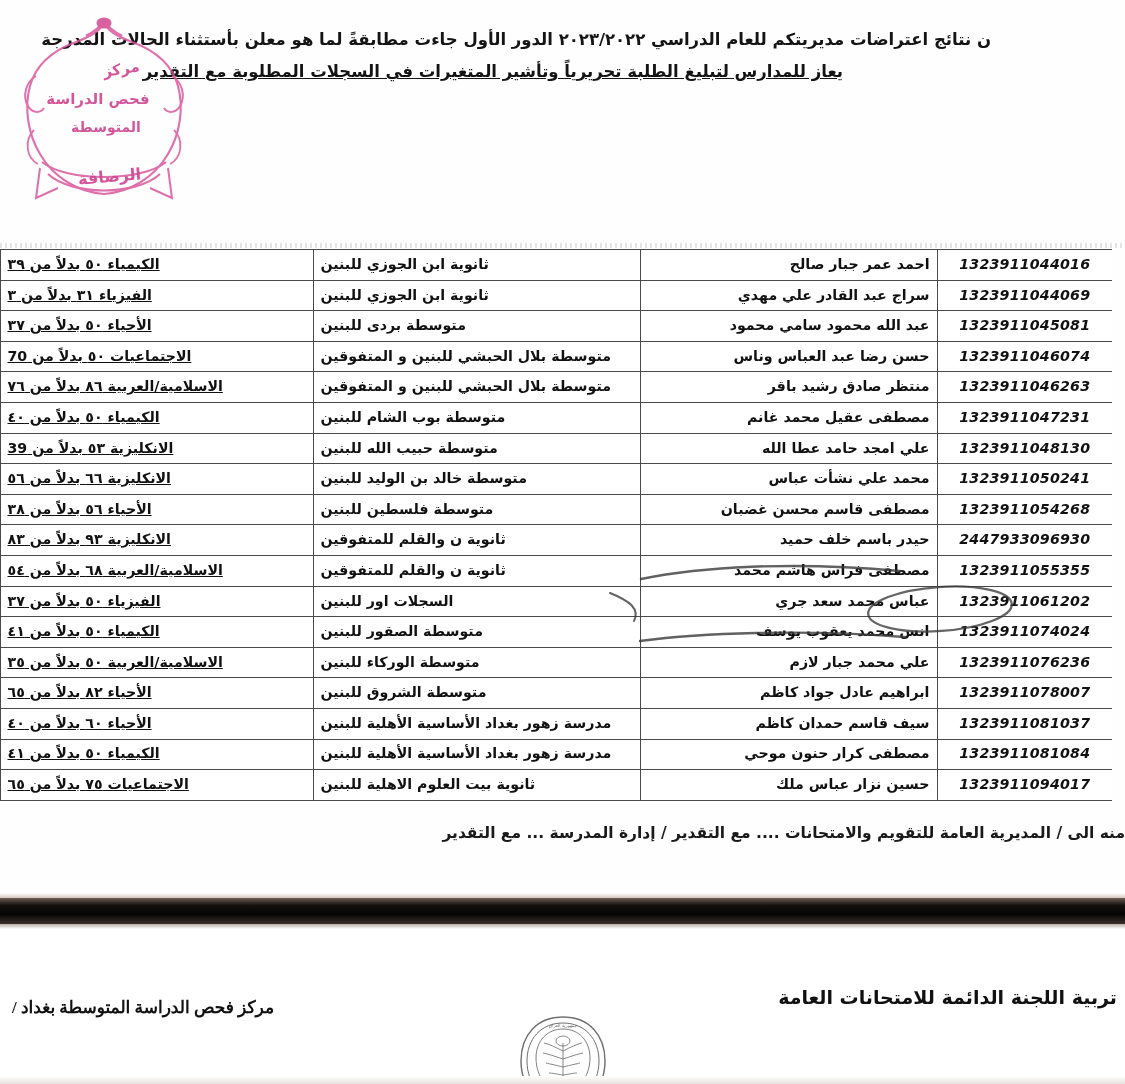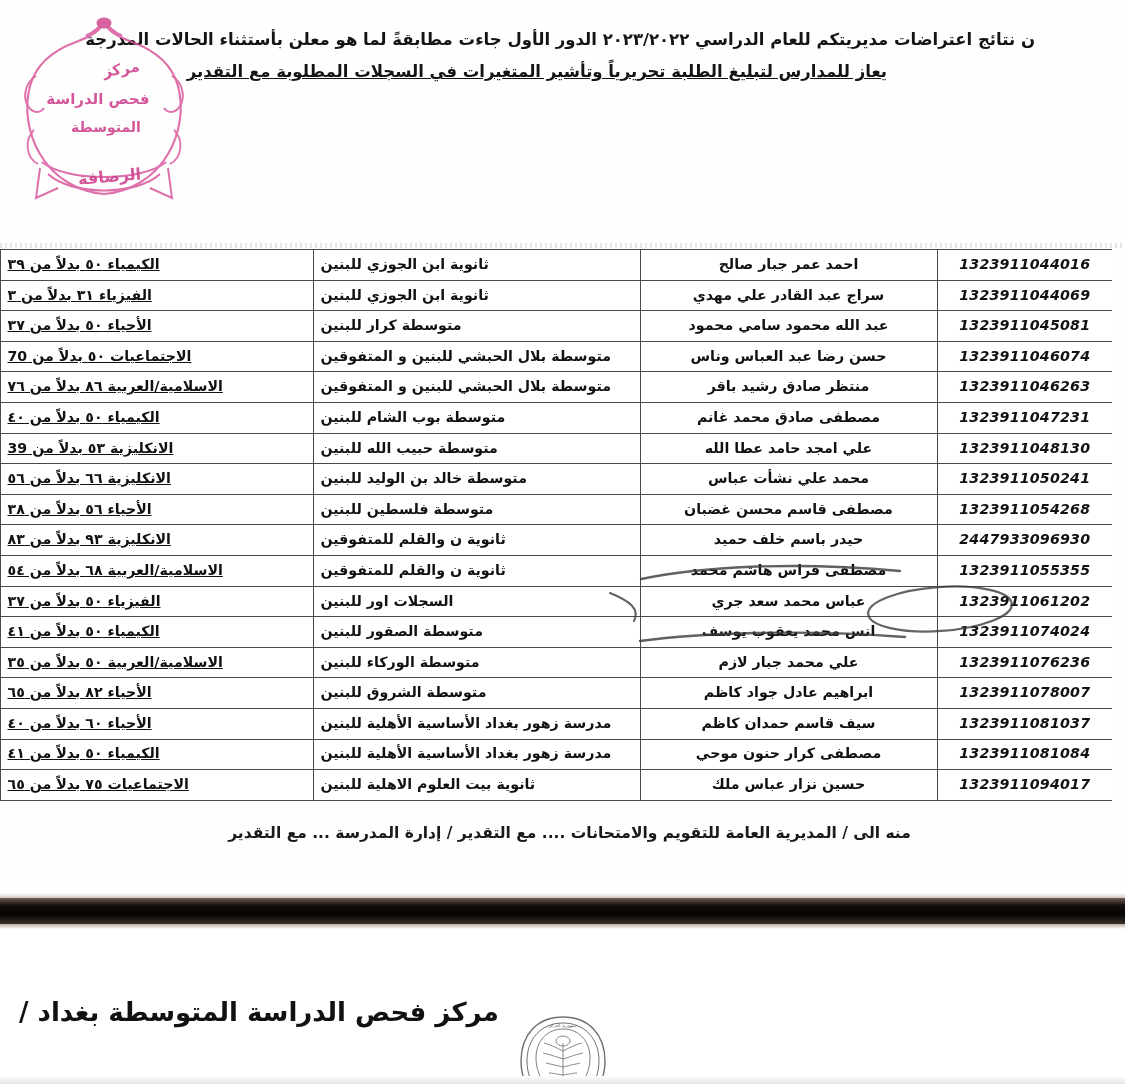--- a/index.html
+++ b/index.html
@@ -28,21 +28,20 @@
   }
 
   
   .header-block {
     position: absolute;
     left: 0; top: 24px;
     width: 1007px;
     padding: 0 14px 0 0;
     text-align: right;
     direction: rtl;
-    margin-left: 44px;
   }
   .header-line {
     font-family: "DejaVu Sans", "Liberation Sans", sans-serif;
     font-size: 16.5px;
     font-weight: 700;
     color: #141414;
     line-height: 1.95;
     white-space: nowrap;
     letter-spacing: -0.1px;
   }
@@ -91,42 +90,42 @@
   td.cell-id {
     font-family: "DejaVu Sans", "Liberation Sans", sans-serif;
     direction: ltr;
     text-align: center;
     font-size: 16.5px;
     letter-spacing: .2px;
     font-weight: 700;
     border-right: none;
     border-left: 1px solid #4a4a4a;
   }
-  td.cell-name    { text-align: center; font-size: 14.5px; }
+  td.cell-name    { text-align: right; font-size: 14.5px; }
   td.cell-school  { text-align: left; font-size: 14.2px; }
   td.cell-subject { text-align: left; font-size: 14.2px; border-left: none; text-decoration: underline; }
 
   
   table.results tr td.cell-id { border-right: 0; font-style: italic; }
 
   
   .ink-layer {
     position: absolute;
     left: 0; top: 249px;
     width: 1112px; height: 560px;
     pointer-events: none;
   }
 
   
   .footer-note {
     position: absolute;
     left: 0; top: 824px;
     width: 1125px;
     padding-left: 14px;
-    text-align: center;
+    text-align: right;
     font-size: 15.5px;
     font-weight: 700;
     color: #1a1a1a;
     direction: rtl;
     white-space: nowrap;
   }
 
   
   .page-gutter {
     position: absolute;
@@ -157,26 +156,27 @@
     position: absolute;
     right: 8px; top: 57px;
     font-size: 19px;
     font-weight: 700;
     color: #111;
     white-space: nowrap;
     direction: rtl;
   }
   .p2-line-left {
     position: absolute;
-    left: 19px; top: 68px;
-    font-size: 26px;
+    left: 12px; top: 68px;
+    font-size: 17px;
     font-weight: 700;
     color: #111;
     white-space: nowrap;
     direction: rtl;
+    font-family: Liberation Serif, serif;
   }
   .p2-emblem {
     position: absolute;
     left: 50%; top: 84px;
     transform: translateX(-50%);
     width: 132px; height: 100px;
   }
   .p2-bottom-fade {
     position: absolute; left: 0; bottom: 0;
     width: 1125px; height: 8px;
@@ -246,38 +246,38 @@
           </tr>
           <tr>
             <td class="cell-id">1323911044069</td>
             <td class="cell-name">سراج عبد القادر علي مهدي</td>
             <td class="cell-school">ثانوية ابن الجوزي للبنين</td>
             <td class="cell-subject">الفيزياء ٣١ بدلاً من ٣</td>
           </tr>
           <tr>
             <td class="cell-id">1323911045081</td>
             <td class="cell-name">عبد الله محمود سامي محمود</td>
-            <td class="cell-school">متوسطة كرار للبنين</td>
+            <td class="cell-school">متوسطة بردى للبنين</td>
             <td class="cell-subject">الأحياء ٥٠ بدلاً من ٣٧</td>
           </tr>
           <tr>
             <td class="cell-id">1323911046074</td>
             <td class="cell-name">حسن رضا عبد العباس وناس</td>
             <td class="cell-school">متوسطة بلال الحبشي للبنين و المتفوقين</td>
             <td class="cell-subject">الاجتماعيات ٥٠ بدلاً من 70</td>
           </tr>
           <tr>
             <td class="cell-id">1323911046263</td>
             <td class="cell-name">منتظر صادق رشيد باقر</td>
             <td class="cell-school">متوسطة بلال الحبشي للبنين و المتفوقين</td>
             <td class="cell-subject">الاسلامية/العربية ٨٦ بدلاً من ٧٦</td>
           </tr>
           <tr>
             <td class="cell-id">1323911047231</td>
-            <td class="cell-name">مصطفى صادق محمد غانم</td>
+            <td class="cell-name">مصطفى عقيل محمد غانم</td>
             <td class="cell-school">متوسطة بوب الشام للبنين</td>
             <td class="cell-subject">الكيمياء ٥٠ بدلاً من ٤٠</td>
           </tr>
           <tr>
             <td class="cell-id">1323911048130</td>
             <td class="cell-name">علي امجد حامد عطا الله</td>
             <td class="cell-school">متوسطة حبيب الله للبنين</td>
             <td class="cell-subject">الانكليزية ٥٣ بدلاً من 39</td>
           </tr>
           <tr>
@@ -360,20 +360,21 @@
     </svg>
 
     <div class="footer-note">منه الى / المديرية العامة للتقويم والامتحانات .... مع التقدير / إدارة المدرسة ... مع التقدير</div>
   </div>
 
   <div class="gutter-edge-top"></div>
   <div class="page-gutter"></div>
   <div class="gutter-edge-bot"></div>
 
   <div class="scan-page-2">
+    <div class="p2-line-right">تربية اللجنة الدائمة للامتحانات العامة</div>
     <div class="p2-line-left">مركز فحص الدراسة المتوسطة بغداد /</div>
 
     <svg class="p2-emblem" viewBox="0 0 132 100">
       <g fill="none" stroke="#6f6f6f" stroke-width="1.4">
         <path d="M66 4 C40 4 24 22 24 48 C24 76 44 96 66 100 C88 96 108 76 108 48 C108 22 92 4 66 4 Z"></path>
         <path d="M66 10 C44 10 30 26 30 48 C30 72 47 90 66 94 C85 90 102 72 102 48 C102 26 88 10 66 10 Z" stroke-width="1"></path>
         <path d="M66 16 C50 16 39 28 39 45 C39 64 52 80 66 84 C80 80 93 64 93 45 C93 28 82 16 66 16 Z" stroke-width="0.9"></path>
       </g>
       <g stroke="#7a7a7a" stroke-width="0.9" fill="none">
         <path d="M66 30 L66 78"></path>

